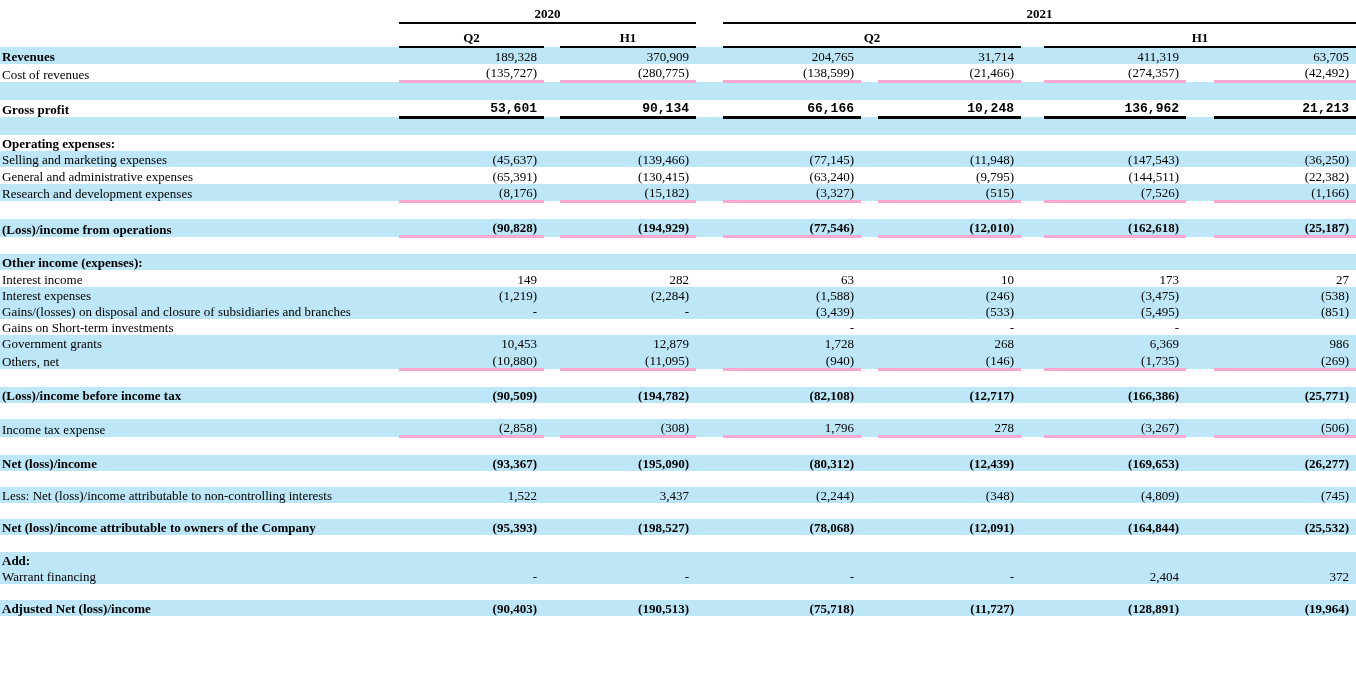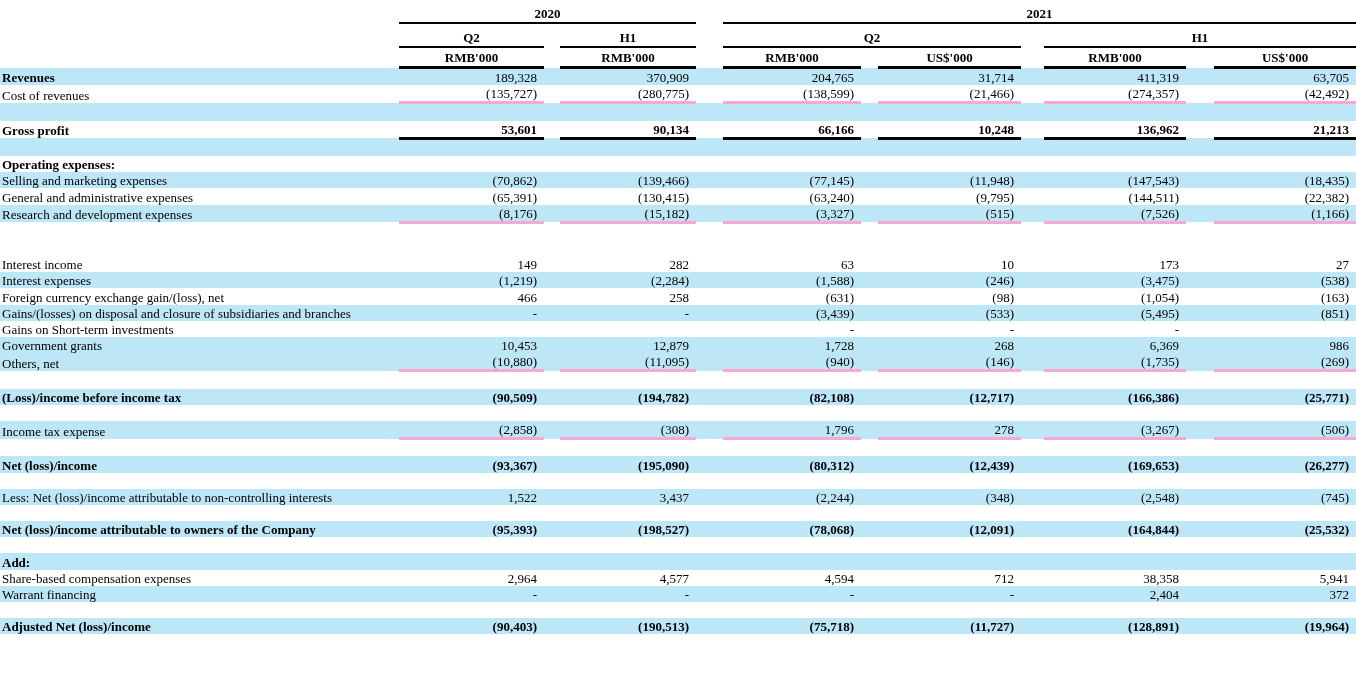--- a/index.html
+++ b/index.html
@@ -44,21 +44,21 @@
     border-bottom: 3px solid #000;
     padding-bottom: 1px;
   }
   
   tbody td { height: 16.2px; }
   .lbl { text-align: left; padding-left: 2px; }
   .val { text-align: right; padding-right: 7px; }
   .gap { }
   .b { font-weight: bold; margin-left: 48px; }
   .rs { border-bottom: 3px solid #f9a8d4; }
-  .rt { border-bottom: 3px solid #000; }
+  .rt { border-bottom: 3px solid #000; font-family: Liberation Mono, monospace; }
   tr.hl { background: #bde6f7; }
 </style>
 </head>
 <body>
 
 <div id="page">
   <table class="fin">
     <colgroup>
       <col style="width:399px">
       <col style="width:145px">
@@ -83,34 +83,20 @@
       <tr class="hdr-period">
         <td class="lbl"></td>
         <td class="ph">Q2</td>
         <td class="gap"></td>
         <td class="ph">H1</td>
         <td class="gap"></td>
         <td colspan="3" class="ph">Q2</td>
         <td class="gap"></td>
         <td colspan="3" class="ph">H1</td>
       </tr>
-      <tr class="hdr-unit">
-        <td class="lbl"></td>
-        <td class="uh">RMB'000</td>
-        <td class="gap"></td>
-        <td class="uh">RMB'000</td>
-        <td class="gap"></td>
-        <td class="uh">RMB'000</td>
-        <td class="gap"></td>
-        <td class="uh">US$'000</td>
-        <td class="gap"></td>
-        <td class="uh">RMB'000</td>
-        <td class="gap"></td>
-        <td class="uh">US$'000</td>
-      </tr>
     </thead>
     <tbody>
         <tr class="hl">
           <td class="lbl b">Revenues</td>
           <td class="val">189,328</td>
           <td class="gap"></td>
           <td class="val">370,909</td>
           <td class="gap"></td>
           <td class="val">204,765</td>
           <td class="gap"></td>
@@ -185,31 +171,31 @@
           <td class="val"></td>
           <td class="gap"></td>
           <td class="val"></td>
           <td class="gap"></td>
           <td class="val"></td>
           <td class="gap"></td>
           <td class="val"></td>
         </tr>
         <tr class="hl">
           <td class="lbl">Selling and marketing expenses</td>
-          <td class="val">(70,862)</td>
+          <td class="val">(45,637)</td>
           <td class="gap"></td>
           <td class="val">(139,466)</td>
           <td class="gap"></td>
           <td class="val">(77,145)</td>
           <td class="gap"></td>
           <td class="val">(11,948)</td>
           <td class="gap"></td>
           <td class="val">(147,543)</td>
           <td class="gap"></td>
-          <td class="val">(18,435)</td>
+          <td class="val">(36,250)</td>
         </tr>
         <tr>
           <td class="lbl">General and administrative expenses</td>
           <td class="val">(65,391)</td>
           <td class="gap"></td>
           <td class="val">(130,415)</td>
           <td class="gap"></td>
           <td class="val">(63,240)</td>
           <td class="gap"></td>
           <td class="val">(9,795)</td>
@@ -239,22 +225,50 @@
           <td class="val"></td>
           <td class="gap"></td>
           <td class="val"></td>
           <td class="gap"></td>
           <td class="val"></td>
           <td class="gap"></td>
           <td class="val"></td>
           <td class="gap"></td>
           <td class="val"></td>
         </tr>
-        <tr>
-          <td class="lbl"></td>
+        <tr class="hl">
+          <td class="lbl b">(Loss)/income from operations</td>
+          <td class="val b rs">(90,828)</td>
+          <td class="gap"></td>
+          <td class="val b rs">(194,929)</td>
+          <td class="gap"></td>
+          <td class="val b rs">(77,546)</td>
+          <td class="gap"></td>
+          <td class="val b rs">(12,010)</td>
+          <td class="gap"></td>
+          <td class="val b rs">(162,618)</td>
+          <td class="gap"></td>
+          <td class="val b rs">(25,187)</td>
+        </tr>
+        <tr>
+          <td class="lbl"></td>
+          <td class="val"></td>
+          <td class="gap"></td>
+          <td class="val"></td>
+          <td class="gap"></td>
+          <td class="val"></td>
+          <td class="gap"></td>
+          <td class="val"></td>
+          <td class="gap"></td>
+          <td class="val"></td>
+          <td class="gap"></td>
+          <td class="val"></td>
+        </tr>
+        <tr class="hl">
+          <td class="lbl b">Other income (expenses):</td>
           <td class="val"></td>
           <td class="gap"></td>
           <td class="val"></td>
           <td class="gap"></td>
           <td class="val"></td>
           <td class="gap"></td>
           <td class="val"></td>
           <td class="gap"></td>
           <td class="val"></td>
           <td class="gap"></td>
@@ -281,34 +295,20 @@
           <td class="val">(2,284)</td>
           <td class="gap"></td>
           <td class="val">(1,588)</td>
           <td class="gap"></td>
           <td class="val">(246)</td>
           <td class="gap"></td>
           <td class="val">(3,475)</td>
           <td class="gap"></td>
           <td class="val">(538)</td>
         </tr>
-        <tr>
-          <td class="lbl">Foreign currency exchange gain/(loss), net</td>
-          <td class="val">466</td>
-          <td class="gap"></td>
-          <td class="val">258</td>
-          <td class="gap"></td>
-          <td class="val">(631)</td>
-          <td class="gap"></td>
-          <td class="val">(98)</td>
-          <td class="gap"></td>
-          <td class="val">(1,054)</td>
-          <td class="gap"></td>
-          <td class="val">(163)</td>
-        </tr>
         <tr class="hl">
           <td class="lbl">Gains/(losses) on disposal and closure of subsidiaries and branches</td>
           <td class="val">-</td>
           <td class="gap"></td>
           <td class="val">-</td>
           <td class="gap"></td>
           <td class="val">(3,439)</td>
           <td class="gap"></td>
           <td class="val">(533)</td>
           <td class="gap"></td>
@@ -459,21 +459,21 @@
         <tr class="hl">
           <td class="lbl">Less: Net (loss)/income attributable to non-controlling interests</td>
           <td class="val">1,522</td>
           <td class="gap"></td>
           <td class="val">3,437</td>
           <td class="gap"></td>
           <td class="val">(2,244)</td>
           <td class="gap"></td>
           <td class="val">(348)</td>
           <td class="gap"></td>
-          <td class="val">(2,548)</td>
+          <td class="val">(4,809)</td>
           <td class="gap"></td>
           <td class="val">(745)</td>
         </tr>
         <tr>
           <td class="lbl"></td>
           <td class="val"></td>
           <td class="gap"></td>
           <td class="val"></td>
           <td class="gap"></td>
           <td class="val"></td>
@@ -518,34 +518,20 @@
           <td class="gap"></td>
           <td class="val"></td>
           <td class="gap"></td>
           <td class="val"></td>
           <td class="gap"></td>
           <td class="val"></td>
           <td class="gap"></td>
           <td class="val"></td>
           <td class="gap"></td>
           <td class="val"></td>
-        </tr>
-        <tr>
-          <td class="lbl">Share-based compensation expenses</td>
-          <td class="val">2,964</td>
-          <td class="gap"></td>
-          <td class="val">4,577</td>
-          <td class="gap"></td>
-          <td class="val">4,594</td>
-          <td class="gap"></td>
-          <td class="val">712</td>
-          <td class="gap"></td>
-          <td class="val">38,358</td>
-          <td class="gap"></td>
-          <td class="val">5,941</td>
         </tr>
         <tr class="hl">
           <td class="lbl">Warrant financing</td>
           <td class="val">-</td>
           <td class="gap"></td>
           <td class="val">-</td>
           <td class="gap"></td>
           <td class="val">-</td>
           <td class="gap"></td>
           <td class="val">-</td>

